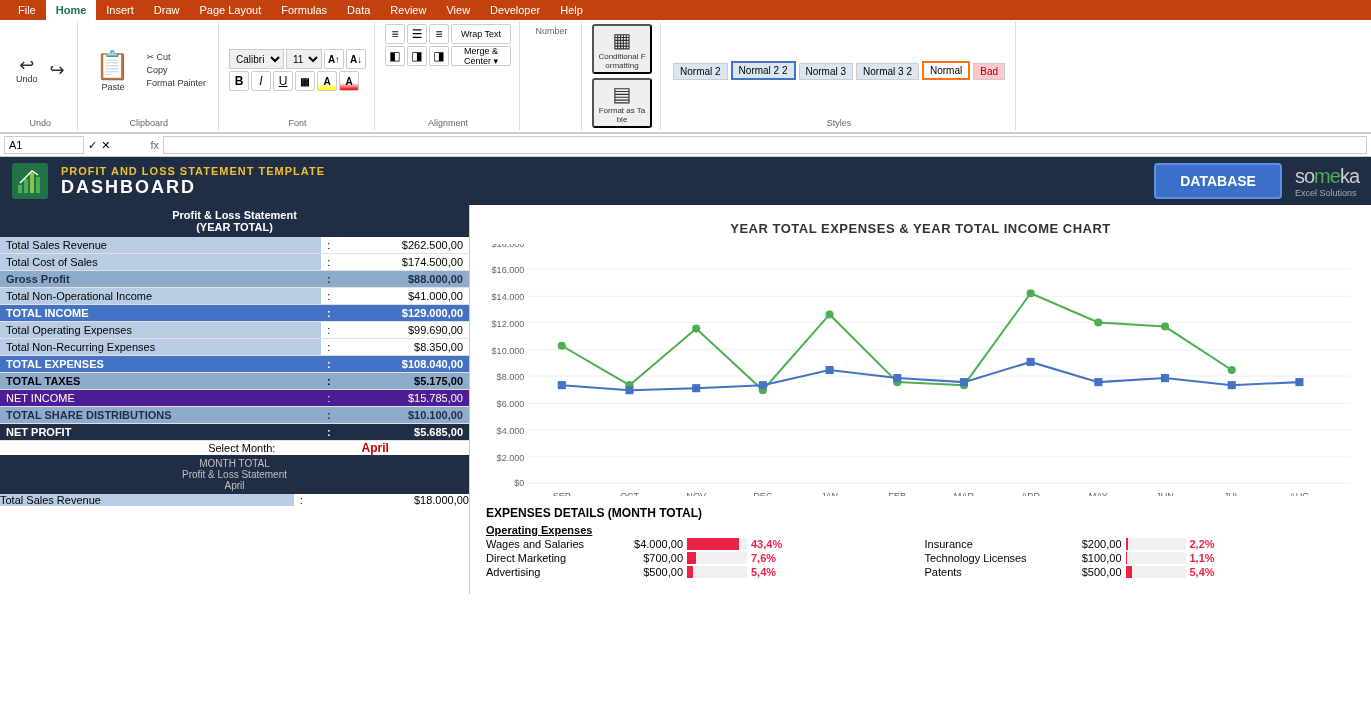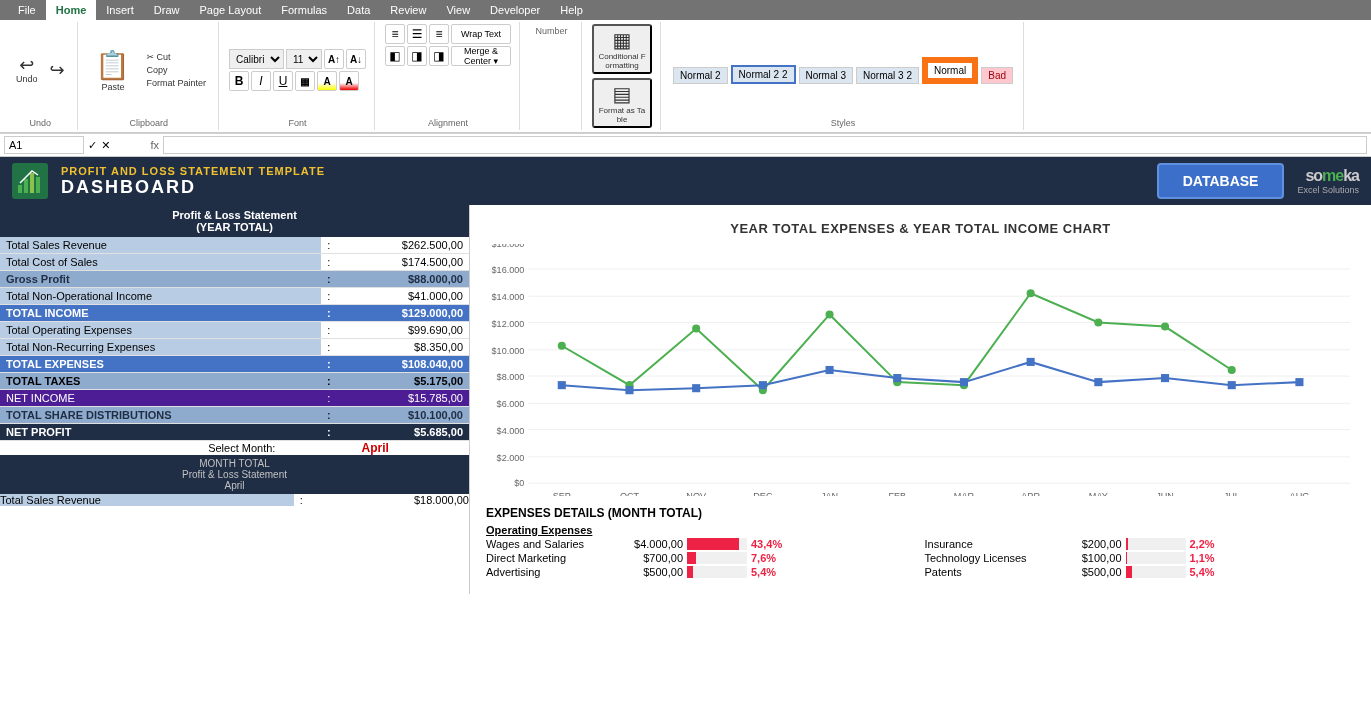--- a/index.html
+++ b/index.html
@@ -1,20 +1,20 @@
 <!DOCTYPE html>
 <html><head>
   <meta charset="utf-8">
   <style>
     * { box-sizing: border-box; margin: 0; padding: 0; }
     body { font-family: 'Segoe UI', Arial, sans-serif; font-size: 11px; background: #fff; overflow: hidden; }
 
     
     #ribbon { background: #fff; border-bottom: 1px solid #d0d0d0; }
-    #ribbon-tabs { display: flex; background: #737373; padding: 0 8px; }
+    #ribbon-tabs { display: flex; background: #c2410c; padding: 0 8px; }
     .ribbon-tab { color: #fff; font-size: 11px; padding: 4px 10px; cursor: pointer; }
     .ribbon-tab.active { background: #fff; color: #217346; font-weight: bold; }
     #ribbon-body { display: flex; align-items: stretch; padding: 2px 4px; gap: 2px; border-bottom: 1px solid #ccc; }
     .ribbon-group { display: flex; flex-direction: column; align-items: center; border-right: 1px solid #ddd; padding: 2px 8px; min-width: 60px; }
     .ribbon-group-label { font-size: 9px; color: #666; margin-top: 2px; }
     .ribbon-group-content { display: flex; align-items: center; gap: 4px; flex: 1; }
     .ribbon-btn { display: flex; flex-direction: column; align-items: center; justify-content: center; cursor: pointer; padding: 2px 4px; border-radius: 3px; font-size: 10px; color: #333; }
     .ribbon-btn .icon { font-size: 18px; line-height: 1; }
     .ribbon-btn .lbl { font-size: 9px; }
     .ribbon-btn-row { display: flex; flex-direction: column; gap: 1px; }
@@ -29,39 +29,39 @@
     .underline-btn { text-decoration: underline; font-size: 12px; width: 20px; height: 20px; border: 1px solid #ccc; cursor: pointer; background: #fff; border-radius: 2px; }
     .align-btn { width: 20px; height: 20px; font-size: 12px; border: 1px solid #ccc; cursor: pointer; background: #fff; border-radius: 2px; display: flex; align-items: center; justify-content: center; }
 
     
     .styles-section { display: flex; flex-wrap: wrap; gap: 3px; padding: 2px; align-items: flex-end; }
     .style-cell { border: 1px solid #ccc; padding: 2px 6px; font-size: 10px; cursor: pointer; white-space: nowrap; }
     .style-normal2 { background: #dce6f1; }
     .style-normal22 { background: #dce6f1; border: 2px solid #4472c4; }
     .style-normal3 { background: #dce6f1; }
     .style-normal32 { background: #dce6f1; }
-    .style-normal-box { background: #fff; border: 6px solid #f97316; }
+    .style-normal-box { background: #fff; border: 2px solid #f97316; }
     .style-bad { background: #ffc7ce; color: #9c0006; }
 
     
     #formula-bar { display: flex; align-items: center; padding: 2px 4px; border-bottom: 1px solid #ccc; gap: 4px; font-size: 11px; }
     #cell-ref { width: 80px; border: 1px solid #ccc; padding: 2px 4px; font-size: 11px; }
     #formula-input { flex: 1; border: 1px solid #ccc; padding: 2px 4px; font-size: 11px; }
 
     
     #sheet-area { background: #e8e8e8; }
 
     
     #banner { background: #1f2d45; display: flex; align-items: center; padding: 6px 12px; gap: 13px; }
     #banner-icon { width: 36px; height: 36px; background: #217346; display: flex; align-items: center; justify-content: center; border-radius: 3px; }
     #banner-text { flex: 1; }
     #banner-title { color: #f0c030; font-size: 11px; font-weight: bold; letter-spacing: 1px; }
     #banner-subtitle { color: #fff; font-size: 18px; font-weight: bold; letter-spacing: 2px; }
     #banner-btn { background: #3b6fc9; color: #fff; padding: 8px 24px; font-size: 14px; font-weight: bold; border: none; cursor: pointer; border-radius: 4px; border: 2px solid #6090e0; }
-    #banner-logo { color: #fff; font-size: 16px; font-weight: bold; letter-spacing: -1px; text-align: right; }
+    #banner-logo { color: #fff; font-size: 20px; font-weight: normal; letter-spacing: -1px; text-align: right; }
     #banner-logo span { color: #217346; }
     #banner-logo-sub { color: #aaa; font-size: 9px; text-align: left; }
 
     
     #dashboard { display: flex; gap: 0; background: #fff; }
     #left-panel { width: 470px; min-width: 470px; border-right: 1px solid #ccc; }
     #right-panel { flex: 1; padding: 8px; }
 
     
     #pl-table { width: 100%; border-collapse: collapse; font-size: 11px; }

